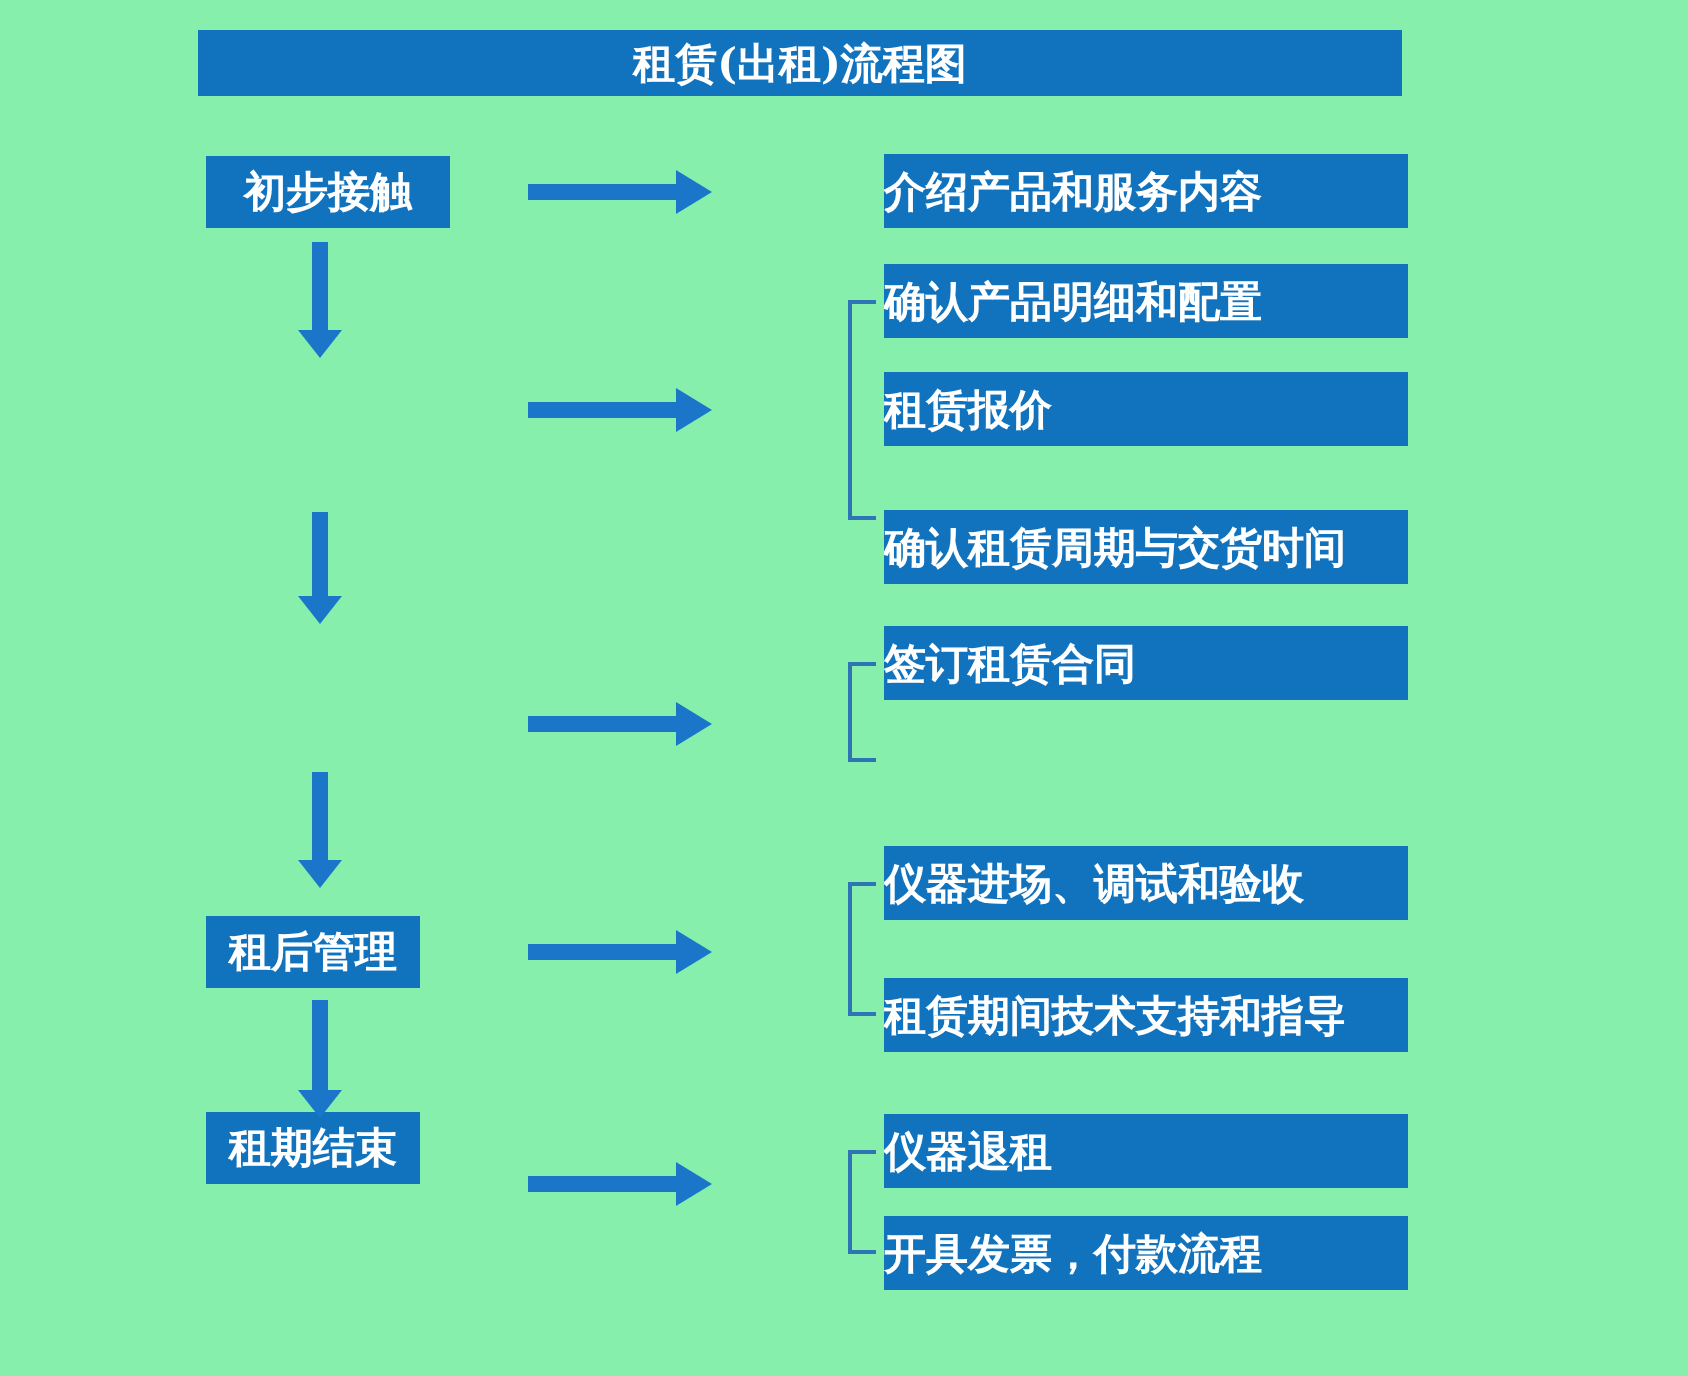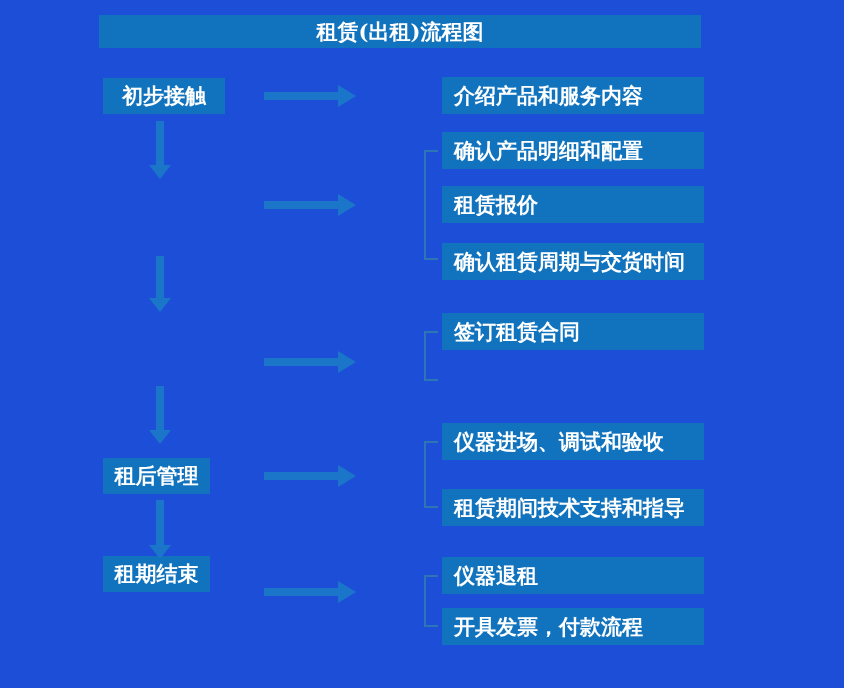--- a/index.html
+++ b/index.html
@@ -4,21 +4,21 @@
 <style>
   html, body {
     margin: 0;
     padding: 0;
     background: #ffffff;
   }
   .canvas {
     position: relative;
     width: 844px;
     height: 688px;
-    background: #1d4ed8;
+    background: #86efac;
     font-family: "DejaVu Serif", "Liberation Serif", serif;
     overflow: hidden;
   }
   .box {
     position: absolute;
     background: #1173BD;
     color: #ffffff;
     font-weight: bold;
     font-size: 21px;
     box-sizing: border-box;
@@ -39,21 +39,20 @@
     line-height: 36px;
     text-align: center;
   }
   .step.wide { width: 122px; }
   .step.narrow { width: 107px; }
   .item {
     left: 442px;
     width: 262px;
     height: 37px;
     line-height: 37px;
-    padding-left: 12px;
     text-align: left;
   }
   
   .h-arrow {
     position: absolute;
     left: 264px;
     width: 92px;
     height: 22px;
   }
   .h-arrow .shaft {
@@ -157,20 +156,20 @@
   </div>
 
   <div class="bracket" style="top:150px;height:110px"></div>
   <div class="bracket" style="top:331px;height:50px"></div>
   <div class="bracket" style="top:441px;height:67px"></div>
   <div class="bracket" style="top:575px;height:52px"></div>
 
   <div class="box item" style="top:77px">介绍产品和服务内容</div>
   <div class="box item" style="top:132px">确认产品明细和配置</div>
   <div class="box item" style="top:186px">租赁报价</div>
-  <div class="box item" style="top:243px">确认租赁周期与交货时间</div>
+  <div class="box item" style="top:255px">确认租赁周期与交货时间</div>
   <div class="box item" style="top:313px">签订租赁合同</div>
   <div class="box item" style="top:423px">仪器进场、调试和验收</div>
   <div class="box item" style="top:489px">租赁期间技术支持和指导</div>
   <div class="box item" style="top:557px">仪器退租</div>
   <div class="box item" style="top:608px">开具发票，付款流程</div>
 
 </div>
 
 </body></html>

